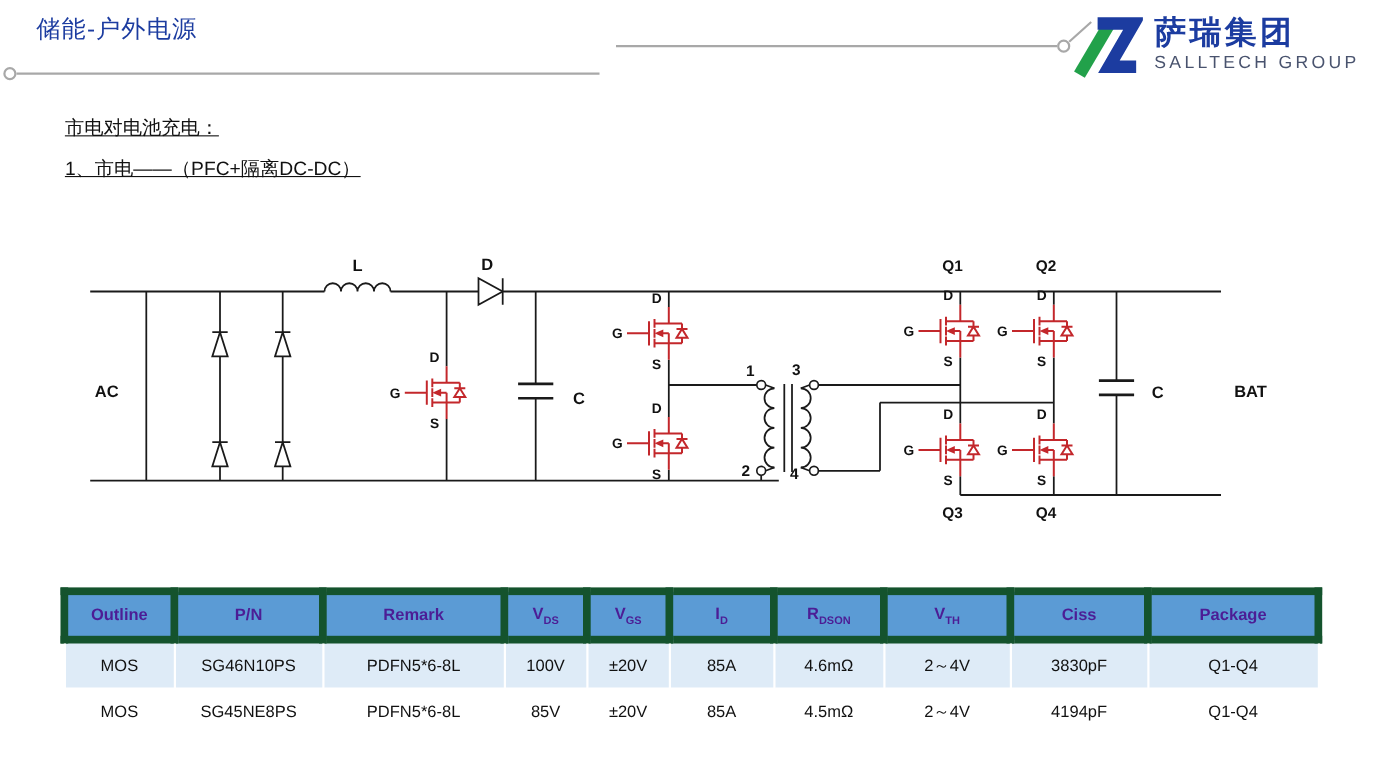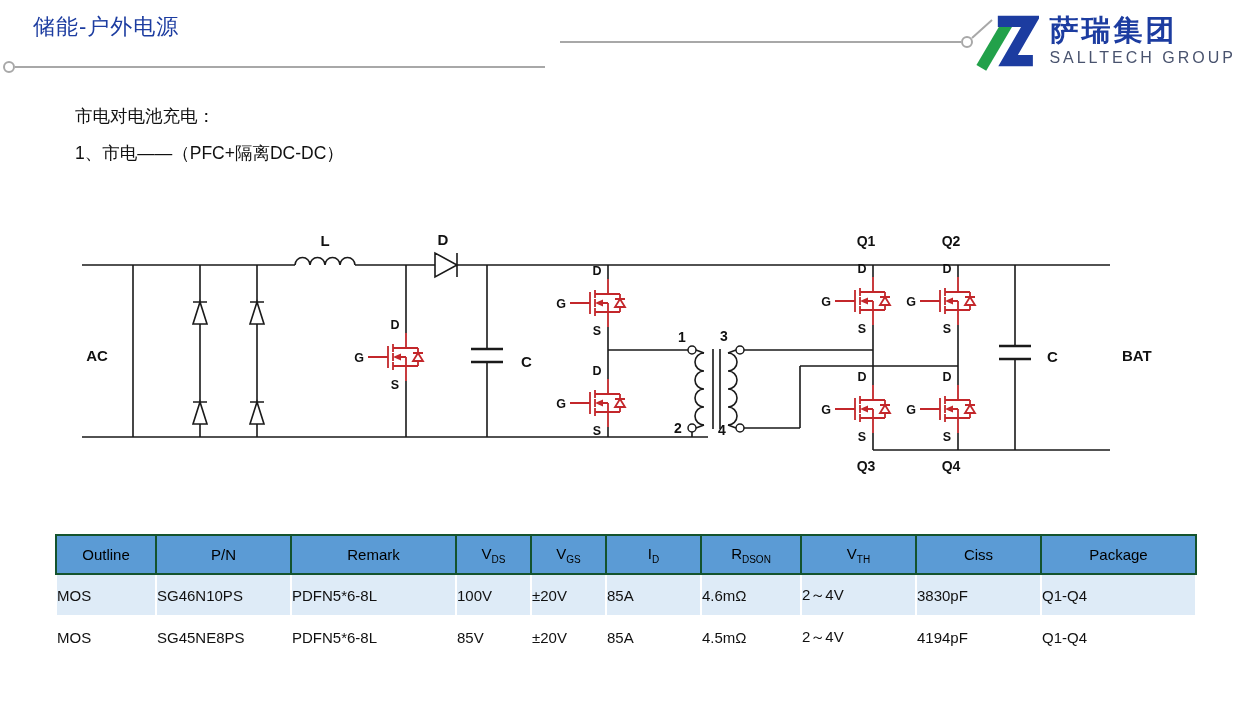--- a/index.html
+++ b/index.html
@@ -2,21 +2,21 @@
 <html><head>
 <meta charset="utf-8">
 <style>
   html,body{margin:0;padding:0;}
   body{position:relative;width:1254px;height:703px;background:#ffffff;
        font-family:"Liberation Sans",sans-serif;overflow:hidden;}
 
   .page-title{position:absolute;left:33px;top:12px;font-size:22px;font-weight:400;
               color:#1c3ca0;letter-spacing:1px;}
 
-  .intro-line{position:absolute;left:75px;font-size:17.5px;color:#111;}
+  .intro-line{position:absolute;left:59px;font-size:17.5px;color:#111;text-decoration:underline;}
   #intro1{top:104px;}
   #intro2{top:141px;text-align:center;}
 
   .logo{position:absolute;top:8px;right:18px;display:flex;align-items:center;gap:10px;}
   .logo-text{display:flex;flex-direction:column;}
   .logo-company{font-size:29px;font-weight:700;color:#1c3ca0;letter-spacing:3px;line-height:1.1;}
   .logo-group{font-size:16px;color:#49536e;letter-spacing:3px;margin-top:3px;}
 
   svg.scene{position:absolute;left:0;top:0;width:1254px;height:703px;}
 
@@ -29,23 +29,23 @@
   .mosfill{fill:#c3272b;stroke:none;}
   .term{stroke:#1a1a1a;stroke-width:1.5;fill:#ffffff;}
 
   .lbl{font-family:"Liberation Sans",sans-serif;font-weight:700;fill:#111;}
   .s15{font-size:15px;}
   .s14{font-size:14px;}
   .mlbl{font-family:"Liberation Sans",sans-serif;font-weight:700;fill:#111;font-size:12.5px;}
 
   table.spec{position:absolute;left:55px;top:534px;width:1140px;
              border-collapse:collapse;table-layout:fixed;}
-  .spec th{background:#5b9bd5;color:#000000;font-size:15px;font-weight:400;height:37px;
-           border:2px solid #14532d;padding:0;}
-  .spec td{font-size:15px;color:#111;height:40px;
+  .spec th{background:#5b9bd5;color:#4c1d95;font-size:15px;font-weight:700;height:37px;
+           border:7px solid #14532d;padding:0;}
+  .spec td{font-size:15px;color:#111;height:40px;text-align:center;
            border:2px solid #fff;padding:0;}
   .spec tr.r0 td{background:#deebf7;}
   .spec tr.r1 td{background:#ffffff;}
   .spec sub{font-size:10px;}
 </style>
 </head>
 <body>
 
 <div class="page-title">储能-户外电源</div>
 

